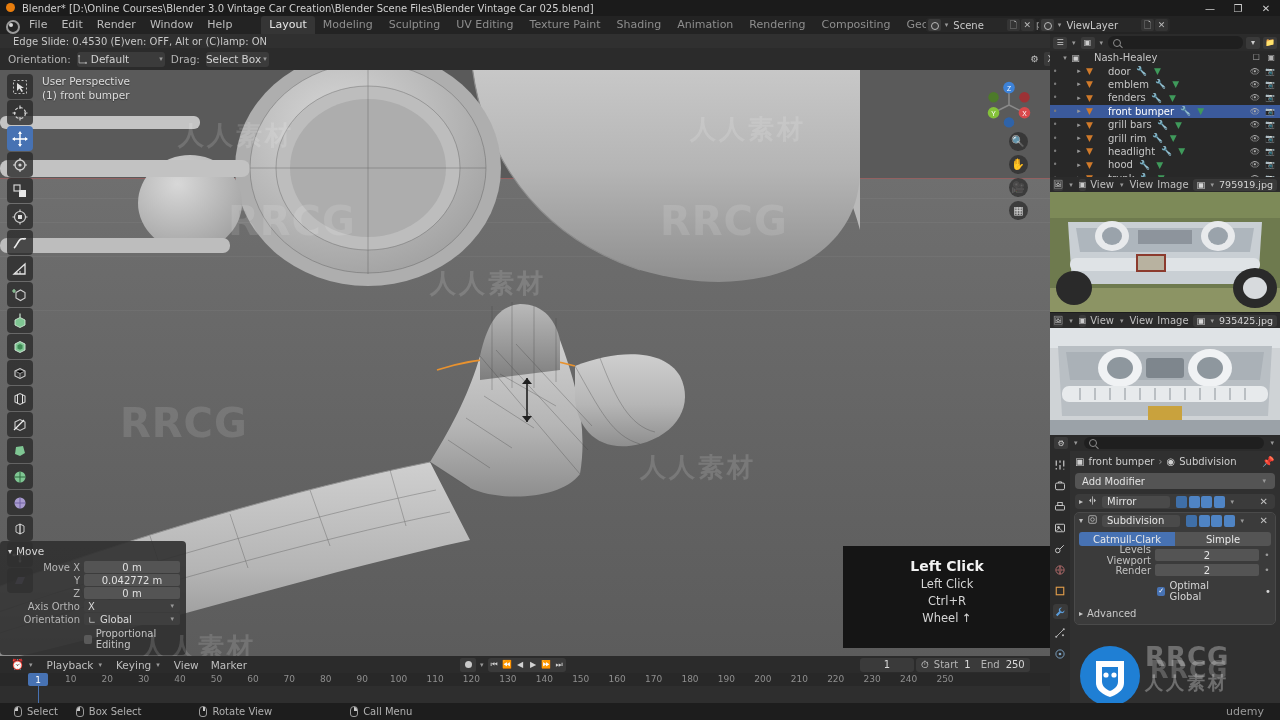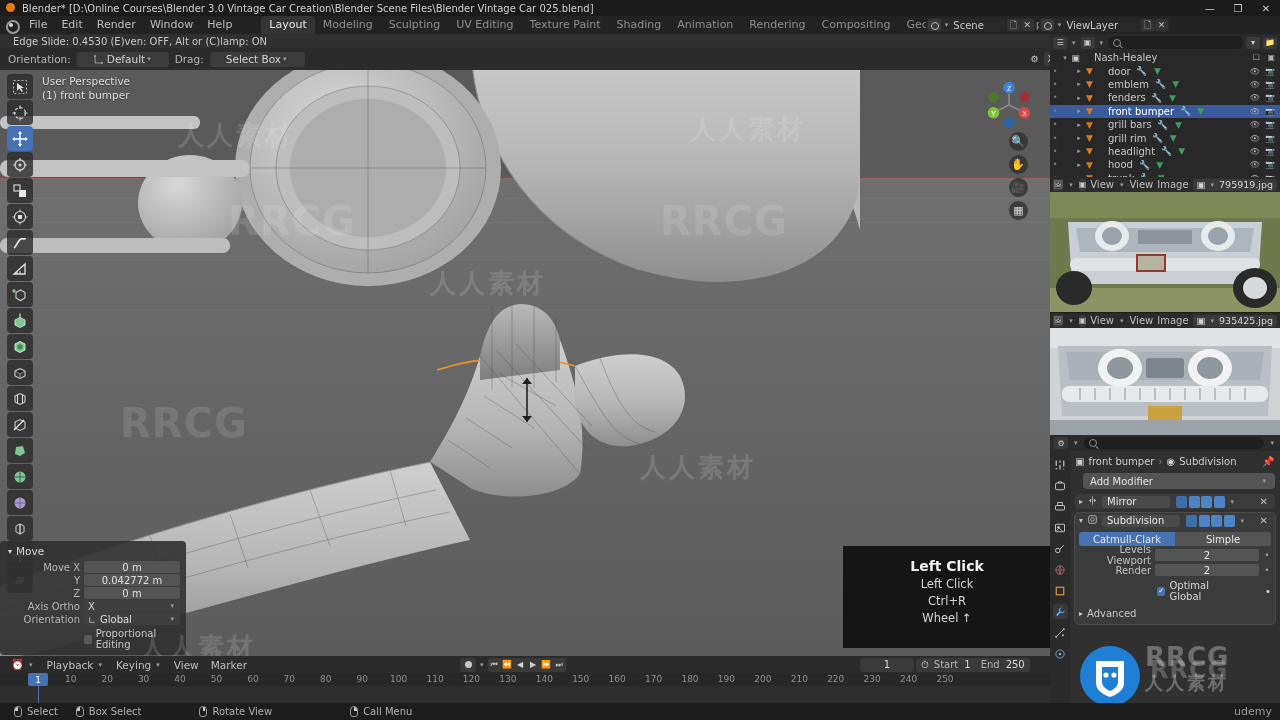--- a/index.html
+++ b/index.html
@@ -72,21 +72,21 @@
   }
 
   
   .vp-header {
     position:absolute; left:0; top:48px; width:1050px; height:22px;
     background:#2b2b2b; display:flex; align-items:center; padding-left:8px; gap:6px;
   }
   .lbl { font-size:10.5px; color:#b5b5b5; }
   .dropdown {
     display:flex; align-items:center; height:15px; background:#3b3b3b;
-    border-radius:3px; padding:0 16px; min-width:90px; justify-content:space-between;
+    border-radius:3px; padding:0 0; min-width:90px; justify-content:space-between;
   }
   .dropdown .dd-txt { font-size:10.5px; color:#d2d2d2; }
   .dropdown .dd-ic { width:11px;height:11px;margin-right:3px;opacity:.85;}
   .vph-right { position:absolute; right:6px; top:48px; height:22px; display:flex; align-items:center; gap:3px; }
   .sq-btn { width:13px; height:14px; background:#3a3a3a; border-radius:2px;
     font-size:9px; color:#c6c6c6; display:flex; align-items:center; justify-content:center; }
   .sq-btn.flat { background:transparent; }
   .opt-btn { display:flex; align-items:center; height:15px; background:#3b3b3b; border-radius:3px;
     padding:0 5px; font-size:10.5px; color:#d0d0d0; }
 
@@ -229,21 +229,21 @@
   .props { position:absolute; left:0; top:401px; width:230px; height:268px; background:#1d1d1d; }
   .props-hdr { height:16px; background:#2b2b2b; display:flex; align-items:center; gap:4px; padding:0 4px;}
   .props-tabcol { position:absolute; left:0; top:16px; width:20px; height:252px; background:#2b2b2b;
     display:flex; flex-direction:column; align-items:center; gap:6px; padding-top:6px; }
   .ptab { width:15px; height:15px; display:flex; align-items:center; justify-content:center; }
   .ptab.sel { background:#3a3a3a; border-radius:3px; }
   .props-body { position:absolute; left:20px; top:16px; width:210px; height:252px; background:#303030;
     padding:3px 5px; }
   .breadcrumb { display:flex; align-items:center; gap:4px; font-size:10px; color:#cecece; height:15px; }
   .addmod { height:16px; background:#545454; border-radius:4px; display:flex; align-items:center;
-    justify-content:space-between; padding:0 7px; font-size:10px; color:#e2e2e2; margin:4px 0 5px 8px; }
+    justify-content:space-between; padding:0 7px; font-size:10px; color:#e2e2e2; margin:4px 0 5px 0; }
   .modcard { background:#3b3b3b; border-radius:4px; margin-bottom:4px; padding:0; }
   .modcard.active { outline:1px solid #4a4a4a; }
   .modhdr { height:15px; display:flex; align-items:center; gap:4px; padding:0 4px; }
   .modhdr .mname { background:#4a4a4a; border-radius:3px; height:12px; flex:0 0 68px;
     display:flex; align-items:center; padding-left:5px; font-size:10px; color:#e4e4e4; }
   .mod-ics { display:flex; gap:1.5px; margin-left:2px; }
   .mod-ics i { width:11px;height:12px; border-radius:2px; display:block; }
   .mod-x { margin-left:auto; font-size:10px; color:#c0c0c0; padding-right:3px;}
   .mod-body { padding:4px 4px 5px 4px; }
   .segbtns { display:flex; height:14px; border-radius:3px; overflow:hidden; }
@@ -259,21 +259,21 @@
   .chkbox { width:9px;height:9px;background:#4772b3;border-radius:2px; color:#fff; font-size:7px;
     display:flex;align-items:center;justify-content:center;}
   .advrow { display:flex; align-items:center; gap:4px; margin-top:6px; font-size:10px; color:#c8c8c8;}
 
   
   .wm { position:absolute; pointer-events:none; color:rgba(255,255,255,0.14);
      font-weight:bold; user-select:none; }
   .wm-cn { font-size:26px; letter-spacing:3px; }
   .wm-rrcg { font-size:40px; letter-spacing:1px; color:rgba(255,255,255,0.12); }
   .logo-badge { position:absolute; left:1080px; top:645px; width:65px; height:62px; }
-  .udemy { position:absolute; right:8px; bottom:2px; font-size:11px; color:#9a9a9a; }
+  .udemy { position:absolute; right:16px; bottom:2px; font-size:11px; color:#9a9a9a; }
 </style>
 </head>
 <body>
 
 <div id="app">
 
   <div class="titlebar">
     <div class="tb-ico"></div>
     <div class="tb-title">Blender* [D:\Online Courses\Blender 3.0 Vintage Car Creation\Blender Scene Files\Blender Vintage Car 025.blend]</div>
     <div class="win-btns">

